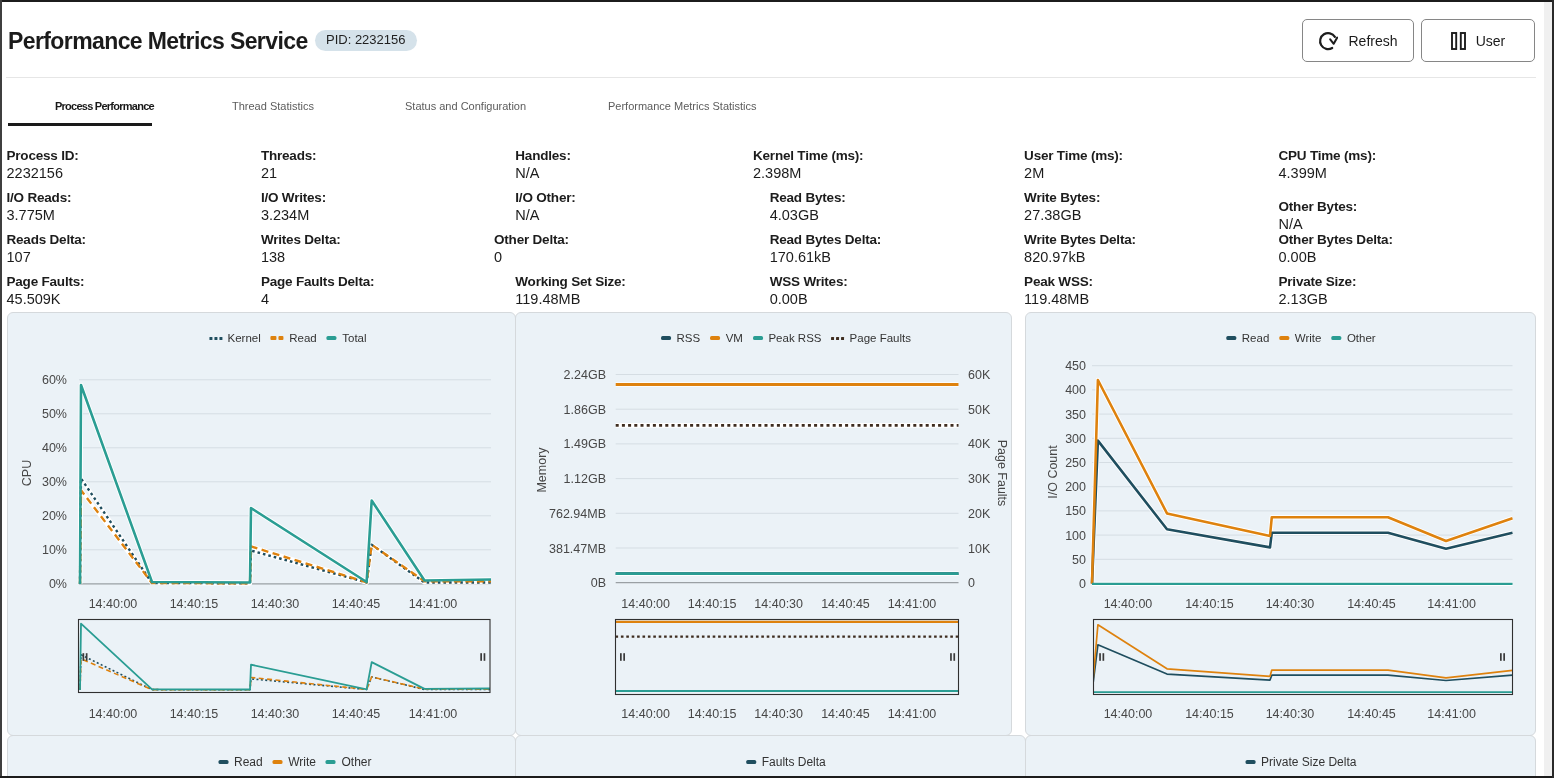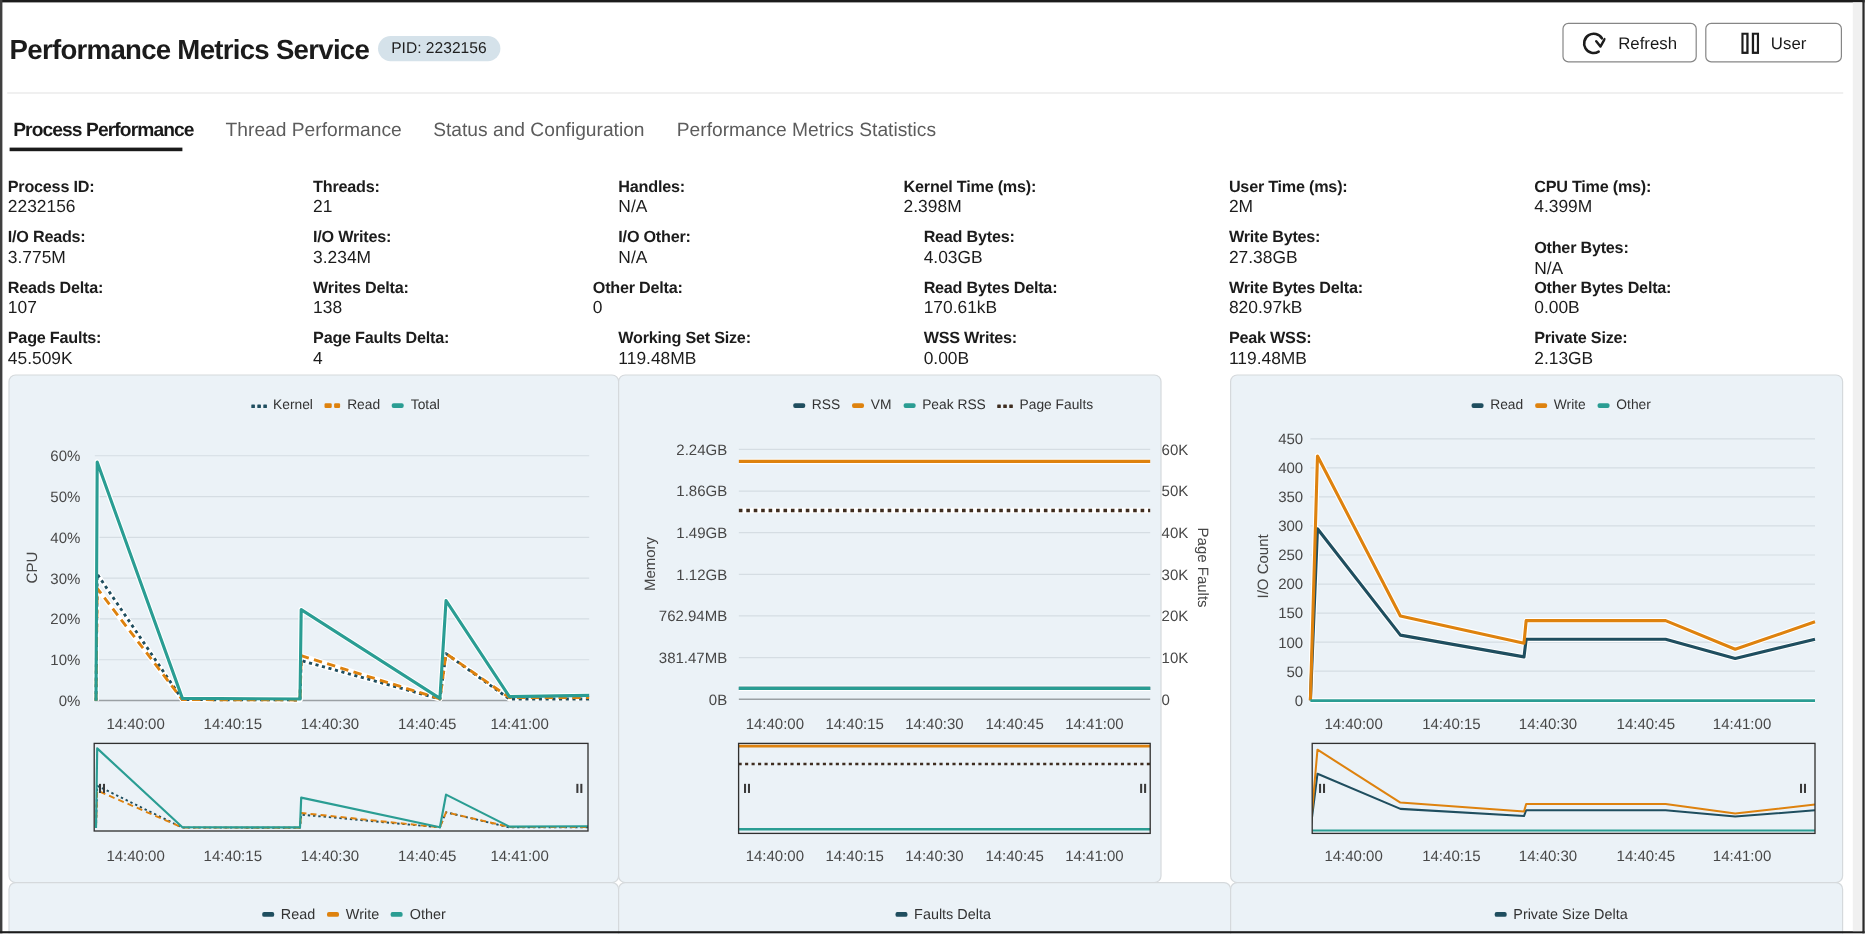--- a/index.html
+++ b/index.html
@@ -5,25 +5,25 @@
   font-family:"Liberation Sans", sans-serif; position:relative; }
 .abs { position:absolute; }
 #frame-top { left:0; top:0; width:1554px; height:2px; background:#1c1c1c; }
 #frame-left { left:0; top:0; width:2px; height:778px; background:#3f3f3f; }
 #frame-bottom { left:0; top:776px; width:1554px; height:2px; background:#1c1c1c; }
 #scrollbar { left:1544px; top:2px; width:8px; height:774px; background:#f0f0f0; }
 #frame-right { left:1552px; top:0; width:2px; height:778px; background:#2a2a2a; }
 h1 { position:absolute; left:8px; top:28px; font-size:23px; letter-spacing:-0.6px; color:#1b1b1b; }
 #pid { position:absolute; left:315px; top:30px; height:21px; padding:0 11px;
   border-radius:10.5px; background:#d5e2ea; font-size:13px; color:#1f1f1f; line-height:20px; }
-.btn { position:absolute; top:19px; height:33px; border:1px solid #868686; border-radius:5px;
+.btn { position:absolute; top:19px; height:43px; border:1px solid #868686; border-radius:5px;
   background:#fff; display:flex; align-items:center; justify-content:center; gap:10px;
   font-size:14px; color:#1a1a1a; }
 #sep { left:6px; top:77px; width:1530px; height:1px; background:#e6e6e6; }
-.tab { position:absolute; top:100px; font-size:16px; color:#5c5c5c; white-space:nowrap; }
+.tab { position:absolute; top:100px; font-size:11px; color:#5c5c5c; white-space:nowrap;margin-left:44px; }
 .tab.active { color:#191919; font-weight:bold; letter-spacing:-0.75px; }
 #tabline { left:8px; top:123px; width:144px; height:3px; background:#1a1a1a; }
 .cell { position:absolute; width:250px; }
 .cell .lab { font-size:13.5px; font-weight:bold; color:#1c1c1c; line-height:16px; letter-spacing:-0.2px;}
 .cell .val { font-size:14.5px; color:#1c1c1c; line-height:19px; }
 .panel { position:absolute; background:#ebf2f7; border:1px solid #d5d9dc; border-radius:6px; }
 .legend { position:absolute; display:flex; gap:10px; transform:translateX(-50%);
   font-size:11.5px; color:#333333; align-items:center; white-space:nowrap; }
 .legend.small { font-size:12px; }
 .li { display:flex; align-items:center; gap:5.5px; }
@@ -49,21 +49,21 @@
 <div class="btn" style="left:1421px;width:114px">
   <svg width="15" height="18" viewBox="0 0 15 18" style="position:static">
     <rect x="1" y="1" width="4.2" height="16" fill="none" stroke="#1d1d1d" stroke-width="1.9"></rect>
     <rect x="9.8" y="1" width="4.2" height="16" fill="none" stroke="#1d1d1d" stroke-width="1.9"></rect>
   </svg>
   <span>User</span>
   </div>
 <div class="abs" id="sep"></div>
 <div class="tab active" style="left:11px">Process Performance</div>
 <div class="abs" id="tabline"></div>
-<div class="tab" style="left:188px">Thread Performance</div>
+<div class="tab" style="left:188px">Thread Statistics</div>
 <div class="tab" style="left:361px">Status and Configuration</div>
 <div class="tab" style="left:564px">Performance Metrics Statistics</div>
 <div class="cell" style="left:6.5px;top:148px">
     <div class="lab">Process ID:</div>
     <div class="val">2232156</div>
   </div>
 <div class="cell" style="left:260.9px;top:148px">
     <div class="lab">Threads:</div>
     <div class="val">21</div>
   </div>
@@ -195,21 +195,21 @@
       <rect x="77.8" y="340.2" width="1.7" height="7.6" fill="#3a3a3a"></rect>
       <rect x="472.3" y="340.2" width="1.7" height="7.6" fill="#3a3a3a"></rect>
       <rect x="475.6" y="340.2" width="1.7" height="7.6" fill="#3a3a3a"></rect>
       <text x="105" y="404.5" font-size="12.5" fill="#474747" text-anchor="middle">14:40:00</text>
       <text x="186" y="404.5" font-size="12.5" fill="#474747" text-anchor="middle">14:40:15</text>
       <text x="267" y="404.5" font-size="12.5" fill="#474747" text-anchor="middle">14:40:30</text>
       <text x="348" y="404.5" font-size="12.5" fill="#474747" text-anchor="middle">14:40:45</text>
       <text x="425" y="404.5" font-size="12.5" fill="#474747" text-anchor="middle">14:41:00</text>
     </svg>
   </div>
-<div class="panel" style="left:515px;top:312px;width:453px;height:424px">
+<div class="panel" style="left:515px;top:312px;width:497px;height:424px">
     <svg width="511" height="424" viewBox="0 0 511 424" font-family="Liberation Sans, sans-serif">
       <line x1="99.7" y1="61.5" x2="442.5" y2="61.5" stroke="#d5dde3" stroke-width="1"></line>
       <line x1="99.7" y1="96.2" x2="442.5" y2="96.2" stroke="#d5dde3" stroke-width="1"></line>
       <line x1="99.7" y1="130.9" x2="442.5" y2="130.9" stroke="#d5dde3" stroke-width="1"></line>
       <line x1="99.7" y1="165.60000000000002" x2="442.5" y2="165.60000000000002" stroke="#d5dde3" stroke-width="1"></line>
       <line x1="99.7" y1="200.3" x2="442.5" y2="200.3" stroke="#d5dde3" stroke-width="1"></line>
       <line x1="99.7" y1="235.0" x2="442.5" y2="235.0" stroke="#d5dde3" stroke-width="1"></line>
       <line x1="99.7" y1="269.70000000000005" x2="442.5" y2="269.70000000000005" stroke="#9aa0a4" stroke-width="1.2"></line>
       <text x="90" y="66.0" font-size="12.5" fill="#474747" text-anchor="end">2.24GB</text>
       <text x="90" y="100.7" font-size="12.5" fill="#474747" text-anchor="end">1.86GB</text>

